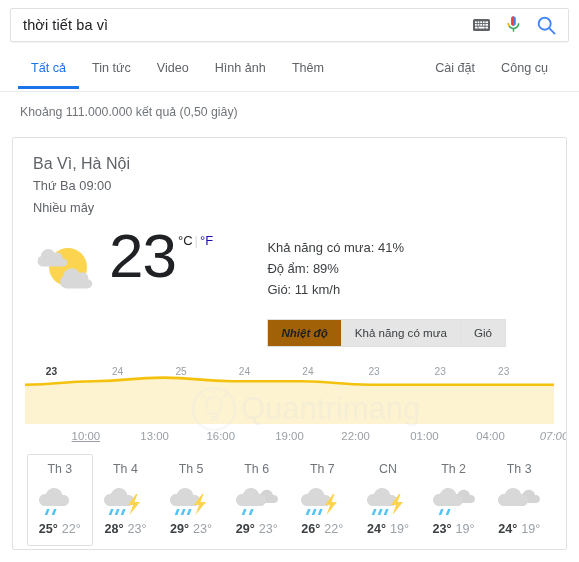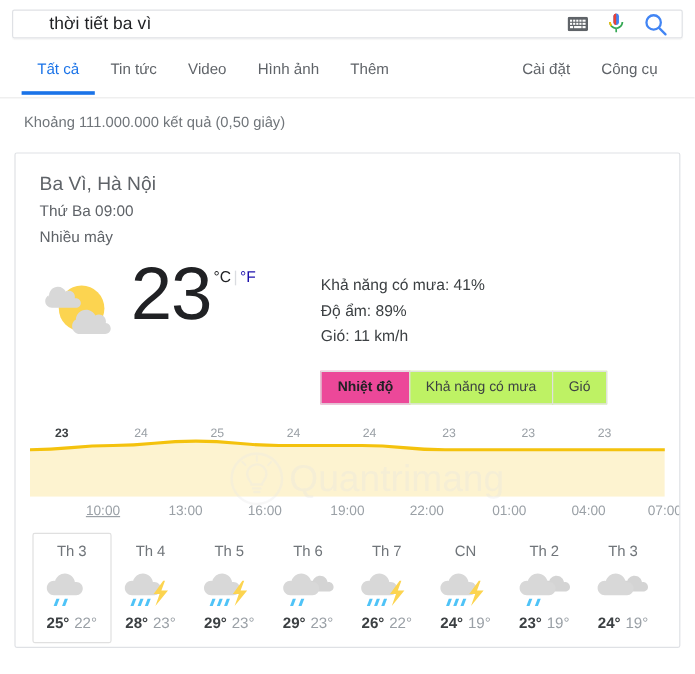--- a/index.html
+++ b/index.html
@@ -7,26 +7,26 @@
     width: 579px; height: 562px;
     background: #fff;
     font-family: "Liberation Sans", sans-serif;
     -webkit-font-smoothing: antialiased;
     overflow: hidden;
   }
 
   
   .searchbar-wrap { padding: 8px 10px 0 10px; }
   .searchbar {
-    height: 24px;
+    height: 34px;
     border: 1px solid #dfe1e5;
     border-radius: 2px;
     display: flex;
     align-items: center;
-    padding: 0 12px 0 30px;
+    padding: 0 12px 0 12px;
     box-shadow: 0 1px 1px rgba(0,0,0,.04);
   }
   .search-input {
     flex: 1;
     border: none; outline: none;
     font-family: "Liberation Sans", sans-serif;
     font-size: 14.5px;
     color: #202124;
     background: transparent;
     letter-spacing: .1px;
@@ -106,29 +106,29 @@
   .unit-sep { color: #dadce0; margin: 0 2px; }
   .unit-f { color: #1a0dab; cursor: pointer; }
 
   .wx-right { margin-left: auto; padding-right: 40px; padding-top: 10px; }
   .wx-detail { font-size: 13px; color: #3c4043; line-height: 1.62; white-space: nowrap; }
 
   .toggle-row { display: flex; margin-top: 19px; }
   .toggle-btn {
     font-size: 11.6px;
     color: #3c4043;
-    background: #bef264;
+    background: #e5e5e5;
     border: 1px solid #e0e0e0;
     padding: 6px 13px 7px 13px;
     cursor: pointer;
     margin-left: -1px;
     white-space: nowrap;
   }
   .toggle-btn:first-child { margin-left: 0; }
-  .toggle-btn.active { background: #ec4899; font-weight: bold; color: #202124; }
+  .toggle-btn.active { background: #a16207; font-weight: bold; color: #202124; font-style: italic; }
 
   
   .chart-area { position: relative; margin: 19px 12px 0 12px; height: 58px; }
   .chart-svg { display: block; width: 100%; height: 58px; }
   .chart-label {
     position: absolute;
     font-size: 10.2px;
     color: #9aa0a6;
     transform: translateX(-50%);
     white-space: nowrap;
@@ -314,21 +314,21 @@
   </div>
 
   <div class="time-axis" id="time-axis">
       <div class="time-label" style="left: 11.5%; text-decoration: underline;">10:00</div>
       <div class="time-label" style="left: 24.5%;">13:00</div>
       <div class="time-label" style="left: 37%;">16:00</div>
       <div class="time-label" style="left: 50%;">19:00</div>
       <div class="time-label" style="left: 62.5%;">22:00</div>
       <div class="time-label" style="left: 75.5%;">01:00</div>
       <div class="time-label" style="left: 88%;">04:00</div>
-      <div class="time-label" style="left: 100%;">07:00</div>
+      <div class="time-label" style="left: 100%; font-style: italic;">07:00</div>
     </div>
 
   <div class="days-row" id="days-row">
       <div class="day-cell selected">
         <div class="day-name">Th 3</div>
         <div class="day-icon">
           <svg width="46" height="40" viewBox="0 0 46 40">
             <path d="M8 26c-3.3 0-6-2.7-6-6s2.7-6 6-6c.3 0 .6 0 .9.1C10.1 10.6 13.3 8 17.1 8c4.2 0 7.7 3.1 8.3 7.1.4-.1.8-.1 1.2-.1 3 0 5.4 2.4 5.4 5.4S29.6 26 26.6 26H8z" fill="#d8d8d8"></path>
             <g fill="#4fc3f7">
               <path d="M10 29l-2.3 6h2.6l2.3-6z"></path>

